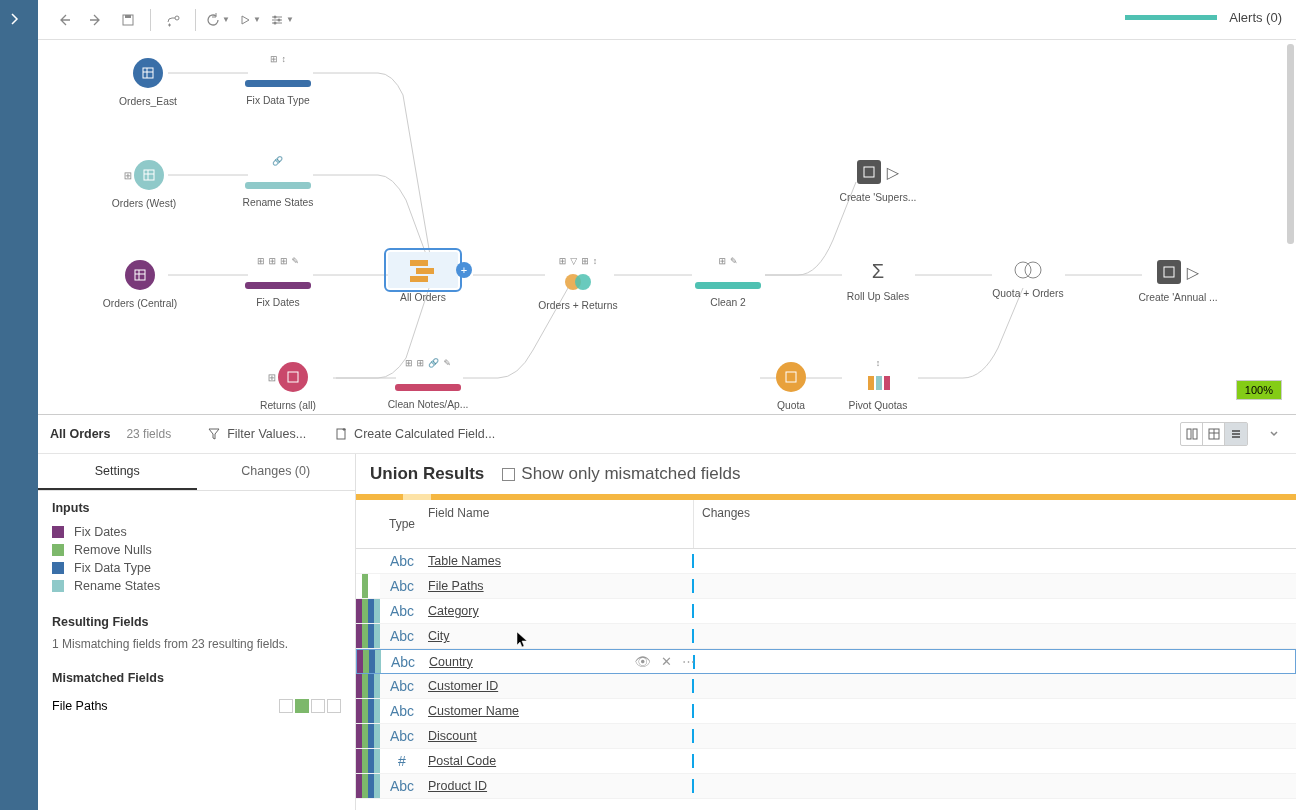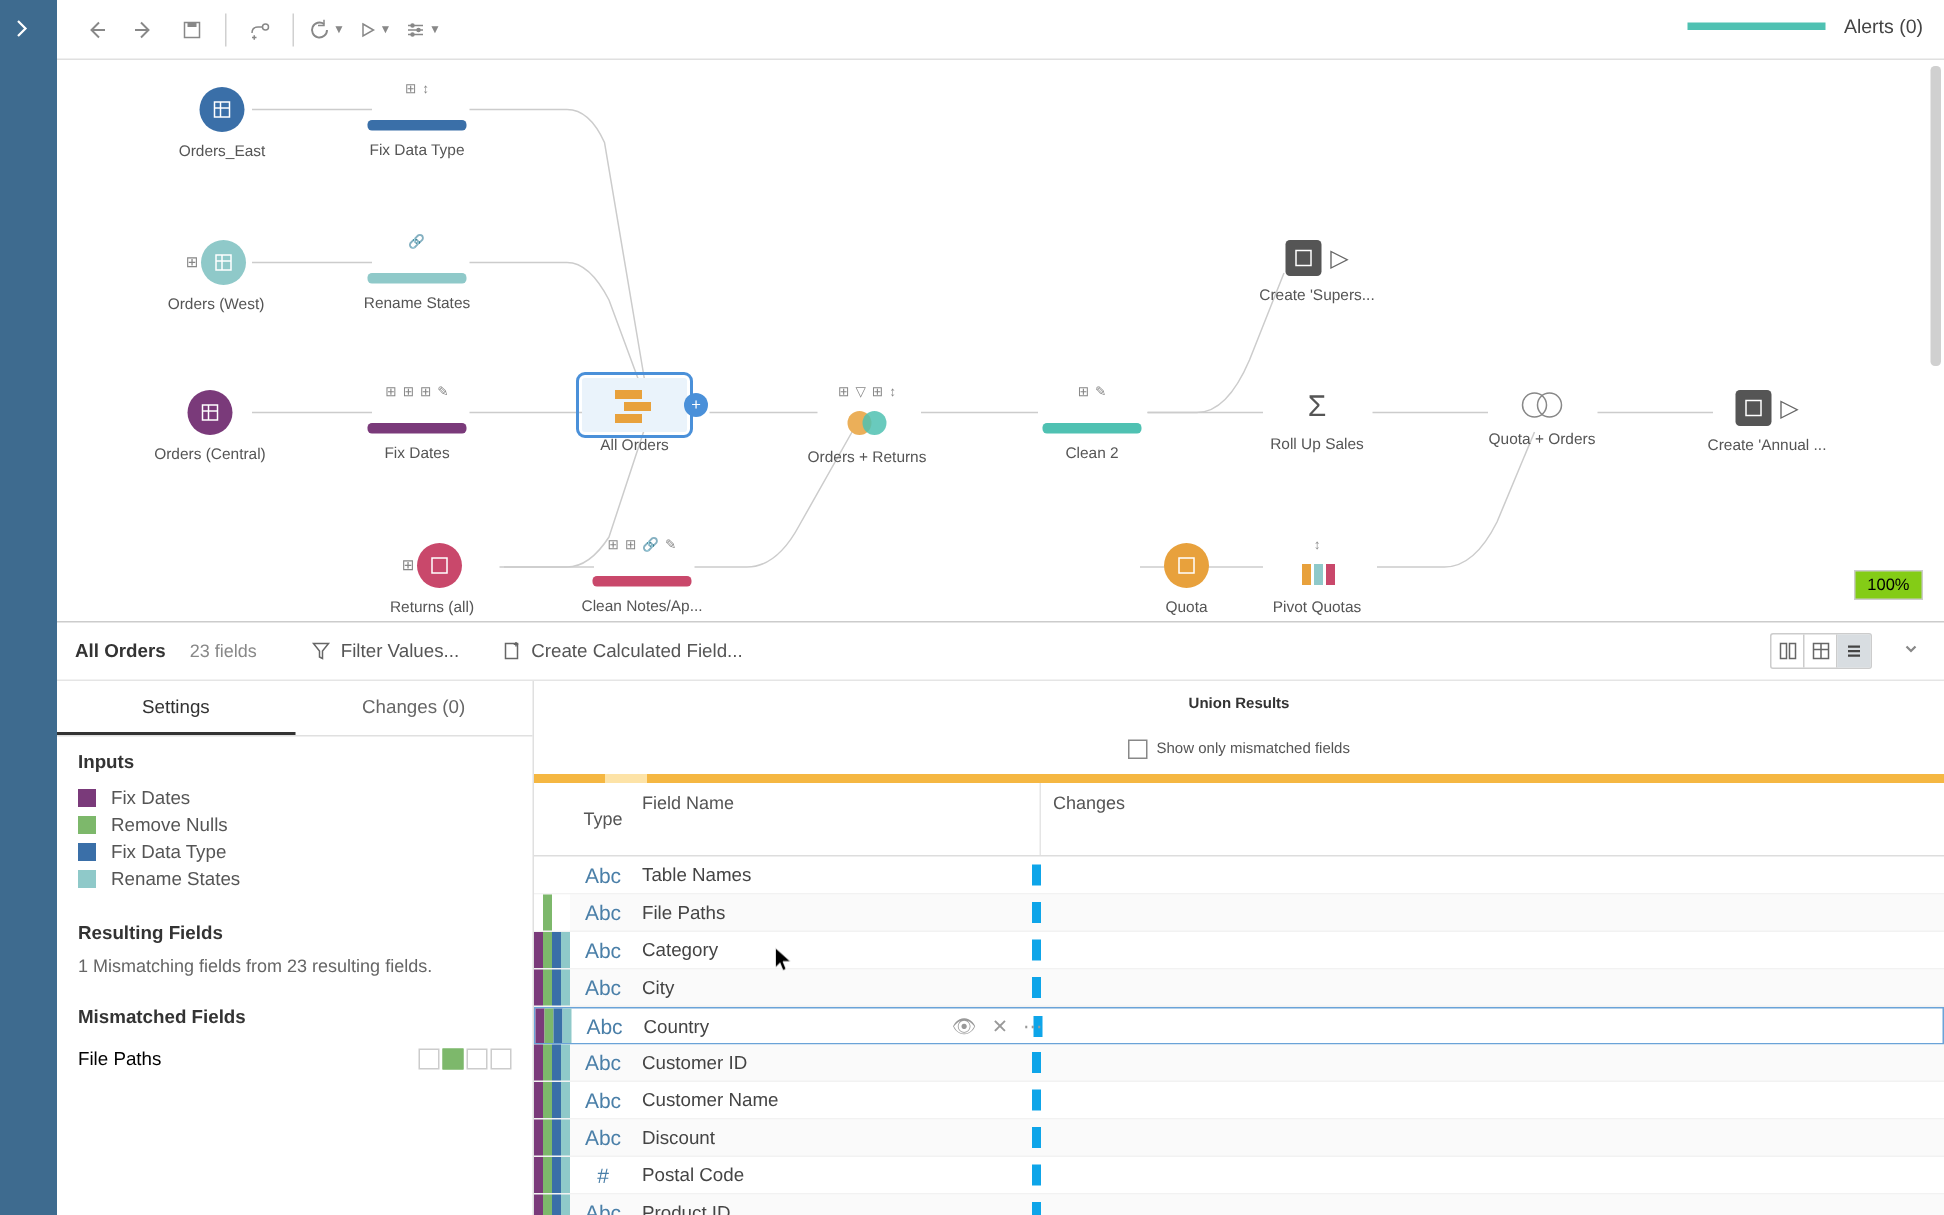--- a/index.html
+++ b/index.html
@@ -48,40 +48,40 @@
 .panel-section { padding: 10px 14px; }
 .panel-heading { font-weight: 600; font-size: 12.5px; color: #333; margin-bottom: 8px; }
 .input-item { display: flex; align-items: center; gap: 10px; font-size: 12.5px; color: #555; padding: 2px 0; }
 .color-chip { width: 12px; height: 12px; }
 .panel-text { font-size: 12px; color: #666; }
 .mismatch-row { display: flex; align-items: center; justify-content: space-between; padding: 6px 0; font-size: 12.5px; }
 .mismatch-squares { display: flex; gap: 2px; }
 .mismatch-sq { width: 14px; height: 14px; border: 1px solid #ccc; }
 
 .right-panel { flex: 1; display: flex; flex-direction: column; }
-.union-header { display: flex; align-items: center; gap: 18px; padding: 10px 14px; font-size: 10px; flex-direction: column; }
+.union-header { display: flex; align-items: center; gap: 18px; padding: 10px 14px; font-size: 17px; }
 .union-title { font-weight: 600; color: #333; }
 .checkbox-label { display: flex; align-items: center; gap: 6px; color: #555; cursor: pointer; }
 .checkbox-box { width: 13px; height: 13px; border: 1px solid #888; }
 .accent-bar { height: 6px; background: linear-gradient(90deg, #f5b742 0 5%, #fde3a7 5% 8%, #f5b742 8%); }
 
 .grid-header { display: flex; border-bottom: 1px solid #ddd; font-size: 12px; color: #555; font-weight: 500; }
 .col-indicator { width: 24px; }
 .col-type { width: 44px; text-align: center; padding: 17px 0; }
 .col-name { flex: 0 0 270px; padding: 6px 4px; border-right: 1px solid #e5e5e5; }
 .col-changes { flex: 1; padding: 6px 8px; }
 
 .grid-body { flex: 1; overflow: auto; }
 .grid-row { display: flex; align-items: center; height: 25px; font-size: 12.5px; color: #444; border-bottom: 1px solid #f2f2f2; position: relative; }
 .grid-row:nth-child(even) { background: #fafafa; }
 .grid-row.hovered { background: #fff; border: 1px solid #6aa3d8; }
 .row-stripes { display: flex; width: 24px; height: 100%; }
 .stripe { flex: 1; }
 .type-cell { width: 44px; text-align: center; color: #4a7fa8; font-size: 14px; }
-.name-cell { flex: 0 0 270px; padding-left: 4px; border-right: 6px solid #0ea5e9; }
+.name-cell { flex: 0 0 270px; padding-left: 4px; border-right: 2px solid #0ea5e9; text-decoration: underline; }
 .chg-cell { flex: 1; }
 .row-actions { position: absolute; right: 600px; display: flex; gap: 10px; color: #999; font-size: 13px; }
 .row-actions span { cursor: pointer; }
 
 .cursor-pointer { position: absolute; width: 14px; height: 18px; pointer-events: none; z-index: 999; }
 
 .node-selected { outline: 2px solid #4a90d9; outline-offset: 2px; border-radius: 2px; background: #eaf3fb; padding: 6px; }
 .plus-badge { position: absolute; right: -14px; top: 50%; transform: translateY(-50%); width: 16px; height: 16px; border-radius: 50%; background: #4a90d9; color: #fff; font-size: 11px; display: flex; align-items: center; justify-content: center; }
 </style>
 </head>

